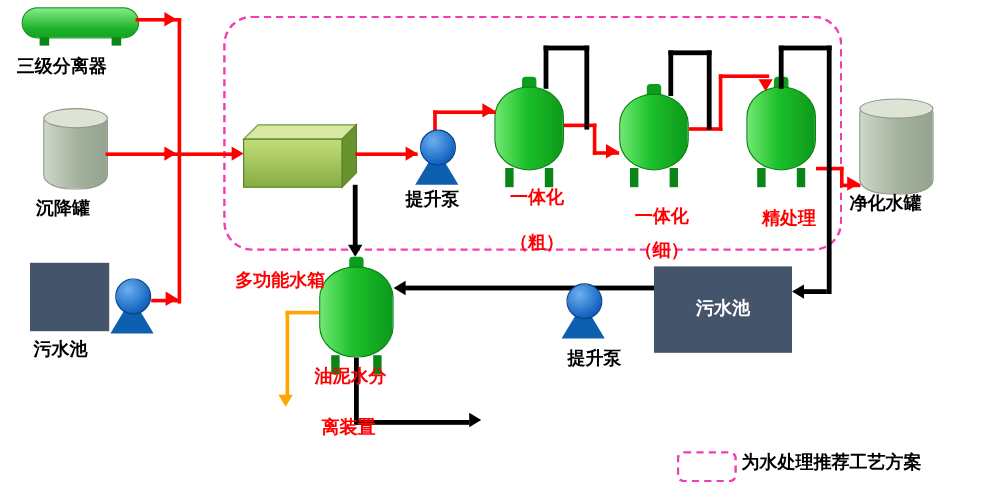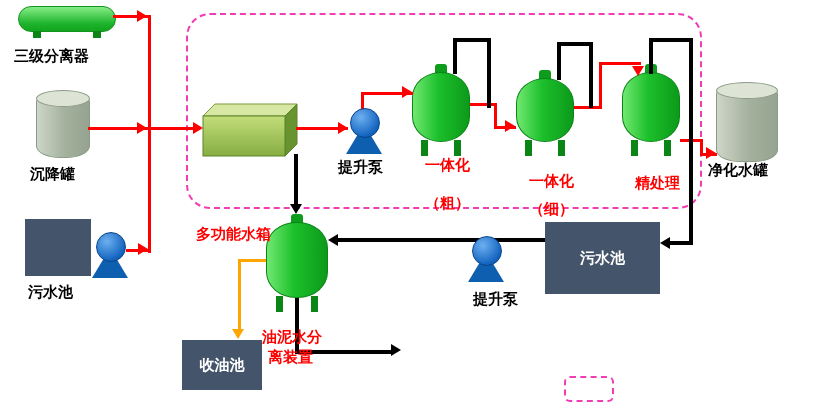--- a/index.html
+++ b/index.html
@@ -90,23 +90,20 @@
   </div>
 
   <div class="cyl" style="left:716px;top:88px;width:60px;height:72px;">
     <div class="cyl-top"></div>
   </div>
 
   <div class="pool" style="left:545px;top:222px;width:115px;height:72px;">
     <span class="lbl lbl-white" style="position:static;">污水池</span>
   </div>
 
-  <div class="pool" style="left:182px;top:340px;width:80px;height:50px;">
-    <span class="lbl lbl-white" style="position:static;">收油池</span>
-  </div>
 
   <div class="vessel" style="left:412px;top:64px;width:58px;height:92px;">
     <div class="vnoz"></div>
     <div class="vbody"></div>
     <div class="vleg vleg-l"></div>
     <div class="vleg vleg-r"></div>
   </div>
   <div class="vessel" style="left:516px;top:70px;width:58px;height:86px;">
     <div class="vnoz"></div>
     <div class="vbody"></div>
@@ -194,18 +191,19 @@
   <div class="lbl" style="left:28px;top:283px;">污水池</div>
   <div class="lbl lbl-red" style="left:196px;top:185px;margin-top:40px;">多功能水箱</div>
   <div class="lbl" style="left:338px;top:158px;">提升泵</div>
   <div class="lbl lbl-red ctr" style="left:412px;top:156px;width:58px;">一体化</div>
   <div class="lbl lbl-red ctr" style="left:412px;top:194px;width:58px;">（粗）</div>
   <div class="lbl lbl-red ctr" style="left:516px;top:172px;width:58px;">一体化</div>
   <div class="lbl lbl-red ctr" style="left:516px;top:200px;width:58px;">（细）</div>
   <div class="lbl lbl-red ctr" style="left:622px;top:174px;width:58px;">精处理</div>
   <div class="lbl" style="left:708px;top:161px;">净化水罐</div>
   <div class="lbl ctr" style="left:454px;top:290px;width:64px;">提升泵</div>
-  <div class="lbl lbl-red" style="left:262px;top:328px;">油泥水分</div>
+  <div class="lbl lbl-red" style="left:262px;top:305px;">油泥水分</div>
   <div class="lbl lbl-red" style="left:268px;top:348px;">离装置</div>
 
   <div class="legend-box" style="left:564px;top:376px;width:46px;height:22px;"></div>
+  <div class="lbl" style="left:618px;top:377px;">为水处理推荐工艺方案</div>
 
 </div>
 
 </body></html>

